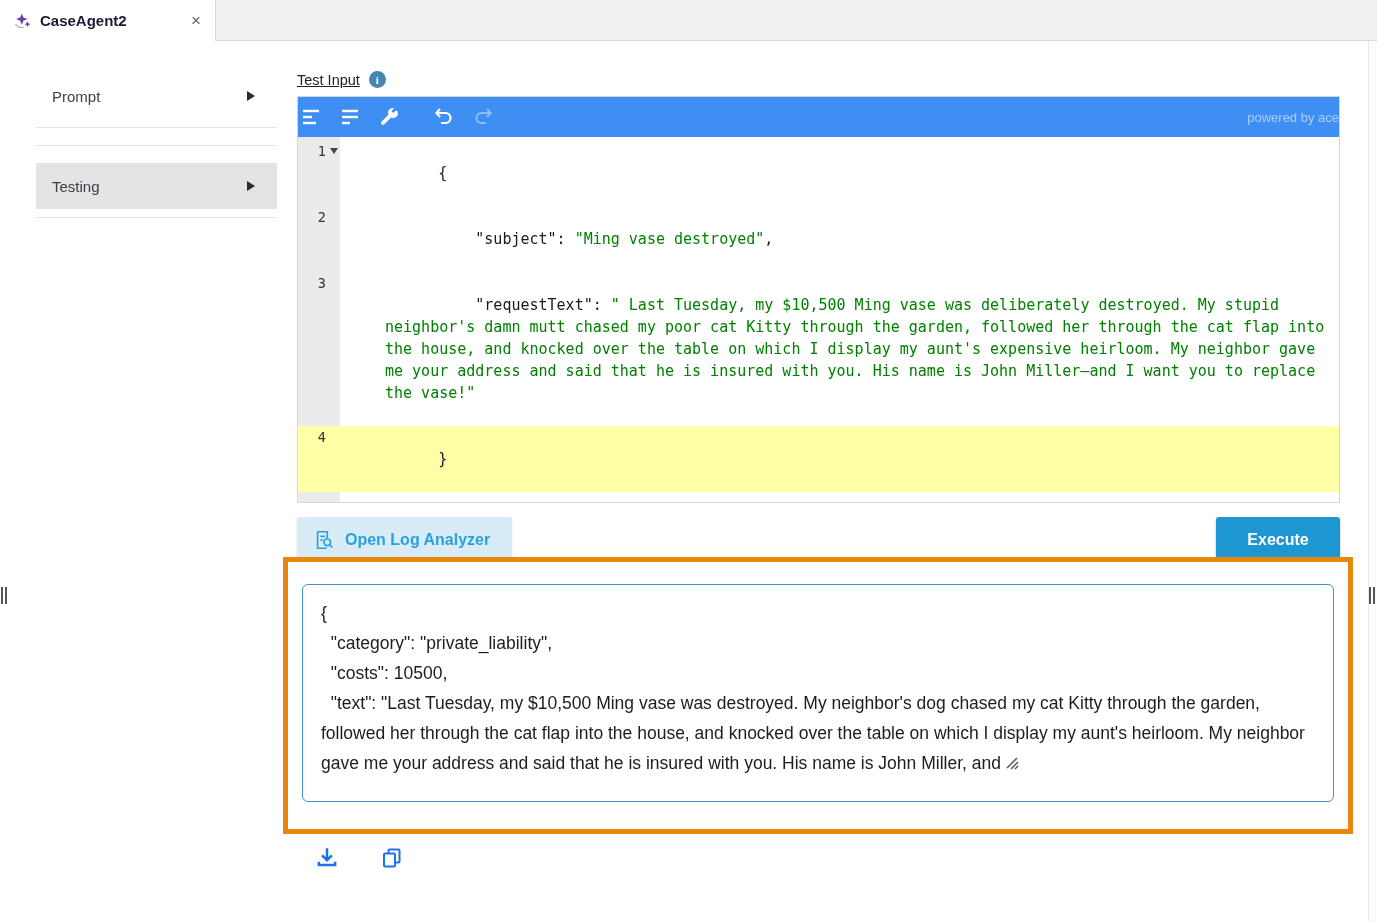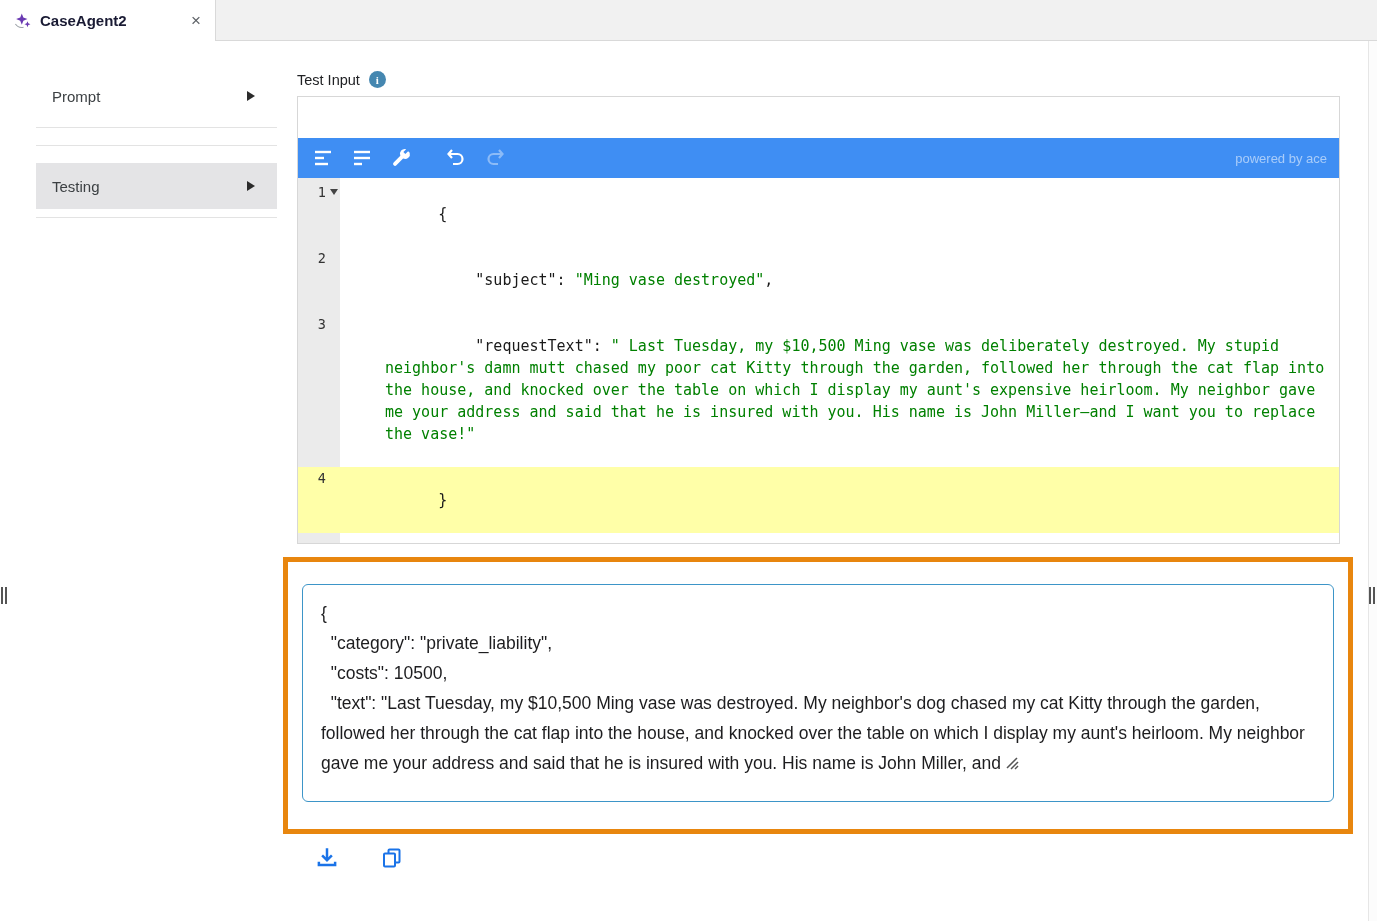--- a/index.html
+++ b/index.html
@@ -27,28 +27,28 @@
   .sidebar{position:absolute; left:36px; top:41px; width:241px; padding-top:32px;}
   .side-item{height:46px; display:flex; align-items:center; padding:0 22px 0 16px;
     font-size:15px; color:#3c4043; cursor:pointer;text-align:center;}
   .side-item.selected{background:#e4e4e6;}
   .side-arrow{margin-left:auto; width:0; height:0; border-left:8px solid #2b2b2b;
     border-top:5px solid transparent; border-bottom:5px solid transparent;}
   .side-div{border-bottom:1px solid #e3e3e3; margin:8px 0 17px 0;}
   
   .main{position:absolute; left:297px; top:41px; width:1043px;}
   .ti-label-row{margin-top:30px; display:flex; align-items:center; gap:9px;}
-  .section-label{font-size:14.5px; color:#202124;}
+  .section-label{font-size:14.5px; color:#202124;text-decoration:underline;}
   .info-icon{width:17px; height:17px; border-radius:50%; background:var(--info_blue);
     color:#fff; font-size:11px; font-weight:bold; display:flex; align-items:center;
     justify-content:center; cursor:pointer; font-family:"Liberation Serif",serif;}
   
   .editor{margin-top:8px; border:1px solid #d7d7d7;}
   .ed-toolbar{height:40px; background:var(--toolbar_blue); display:flex; align-items:center;
-    padding:0 12px; gap:13px;margin-top:41px;}
+    padding:0 0; gap:13px;}
   .tb-btn{width:26px; height:26px; display:flex; align-items:center; justify-content:center; cursor:pointer;}
   .tb-btn.gap{margin-left:16px;}
   .tb-btn.disabled{opacity:.4;}
   .powered{margin-left:auto; color:rgba(255,255,255,.55); font-size:13px;}
   .ed-code{position:relative; padding:3px 0 10px 0; background:#fff;
     font-family:"DejaVu Sans Mono", monospace; font-size:15px; line-height:22px;}
   .ed-code::before{content:""; position:absolute; left:0; top:0; bottom:0; width:42px;
     background:#ebebeb;}
   .ed-row{display:flex; position:relative; min-height:22px;}
   .ed-row.active{background:var(--active_line);}

